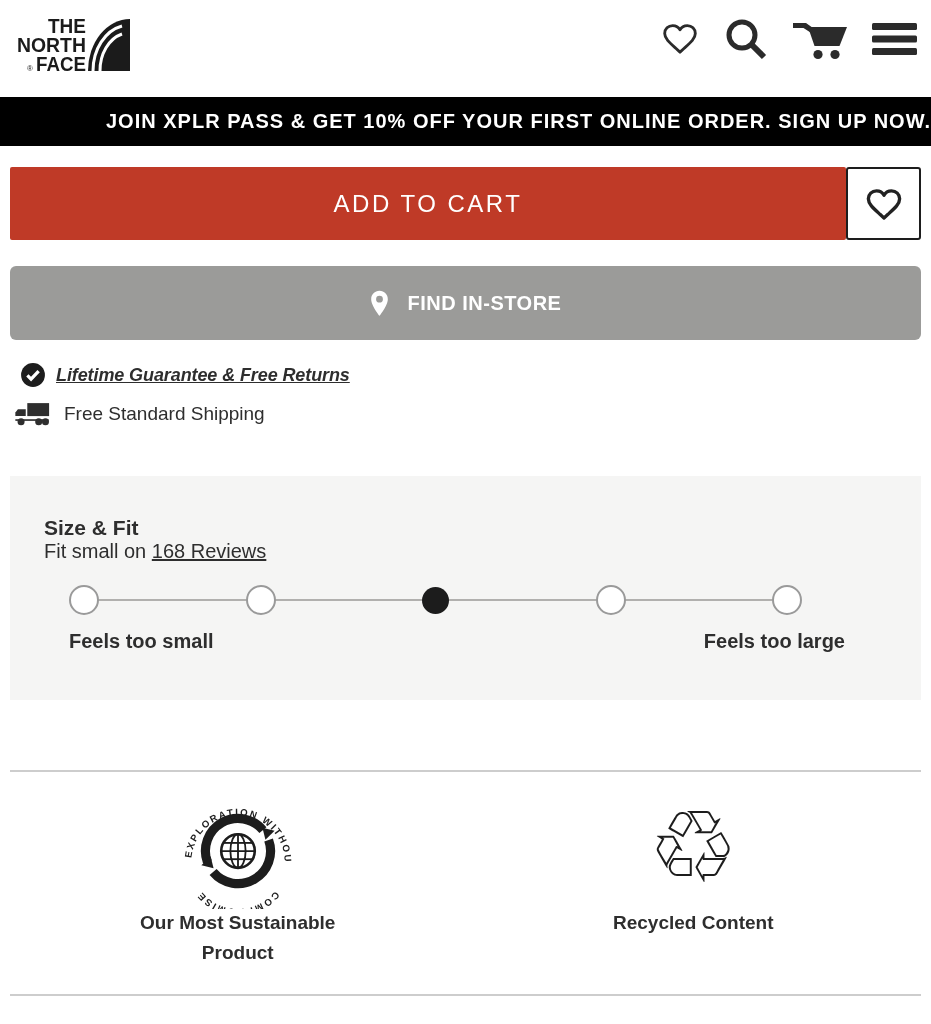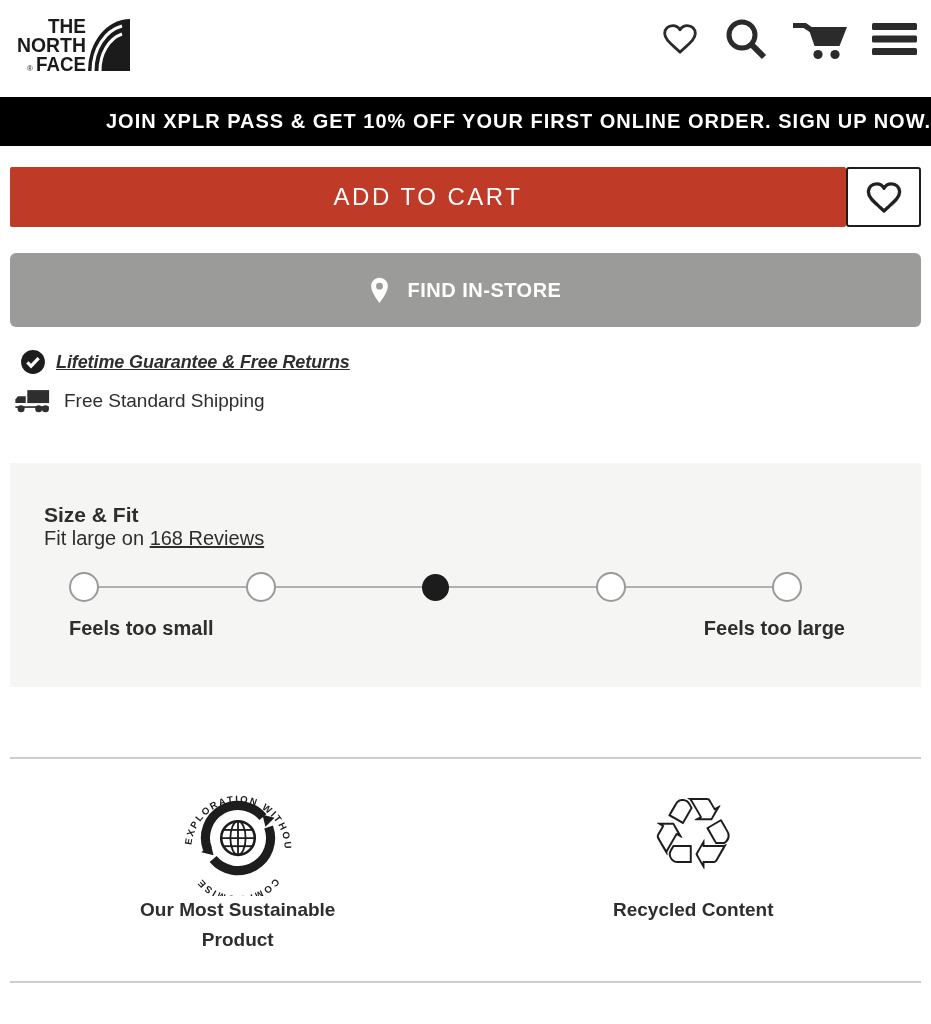--- a/index.html
+++ b/index.html
@@ -27,21 +27,21 @@
   .hbtn svg{display:block;}
 
   
   .promo-banner{height:49px;background:#000;color:#fff;display:flex;align-items:center;
     justify-content:flex-end;cursor:pointer;}
   .promo-banner span{font-size:20px;font-weight:bold;letter-spacing:1px;white-space:nowrap;}
 
   
   main{padding:0 10px;}
 
-  .actions-row{margin-top:21px;display:flex;gap:0;height:60px;}
+  .actions-row{margin-top:21px;display:flex;gap:0;height:73px;}
   .add-to-cart{flex:1;background:var(--red);color:#fff;font-size:24px;letter-spacing:2.5px;
     border-radius:2px;font-weight:normal;}
   .wishlist-btn{width:75px;background:#fff;border:2px solid #1d1d1d;border-radius:3px;
     display:flex;align-items:center;justify-content:center;}
 
   .find-in-store{margin-top:26px;width:100%;height:74px;background:var(--btn-gray);
     border-radius:6px;display:flex;align-items:center;justify-content:center;gap:19px;}
   .find-in-store span{color:#fff;font-size:20px;font-weight:bold;letter-spacing:.5px;}
 
   .perks{margin-top:22px;}
@@ -172,21 +172,21 @@
         </svg>
       </span>
       <span class="perk-text">Free Standard Shipping</span>
     </div>
   </div>
 
   <section class="size-fit">
     <div class="sf-head">
       <span class="sf-title">Size &amp; Fit</span>
       <span class="sf-reviews">
-        <span>Fit large on</span>
+        <span>Fit small on</span>
         <a>168 Reviews</a>
       </span>
     </div>
 
     <div class="fit-slider">
       <div class="fit-track"></div>
       <div class="fit-dots">
           <span class="dot"></span>
           <span class="dot"></span>
           <span class="dot selected"></span>

